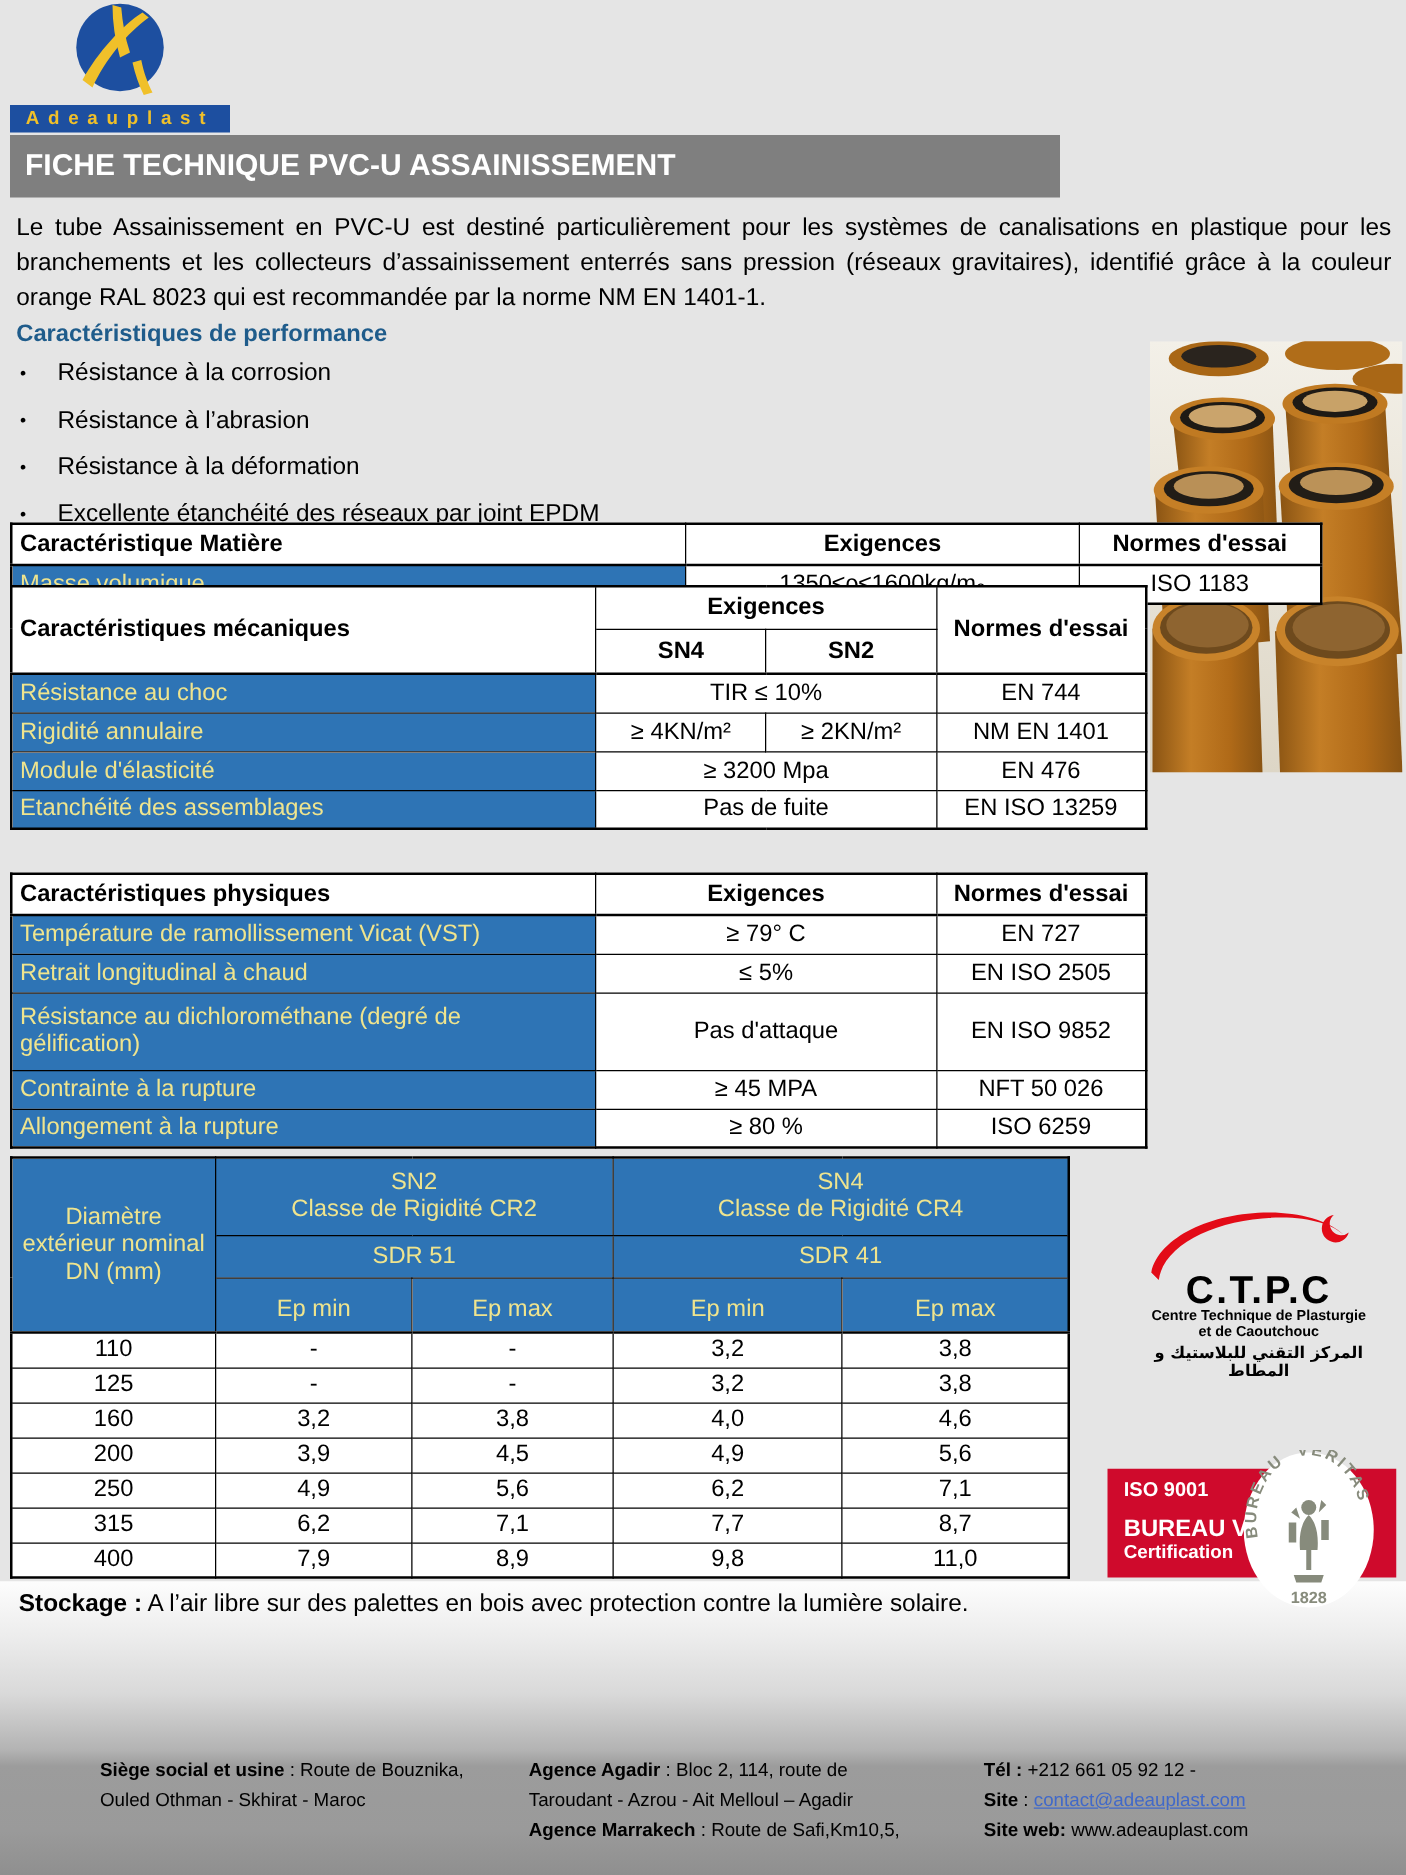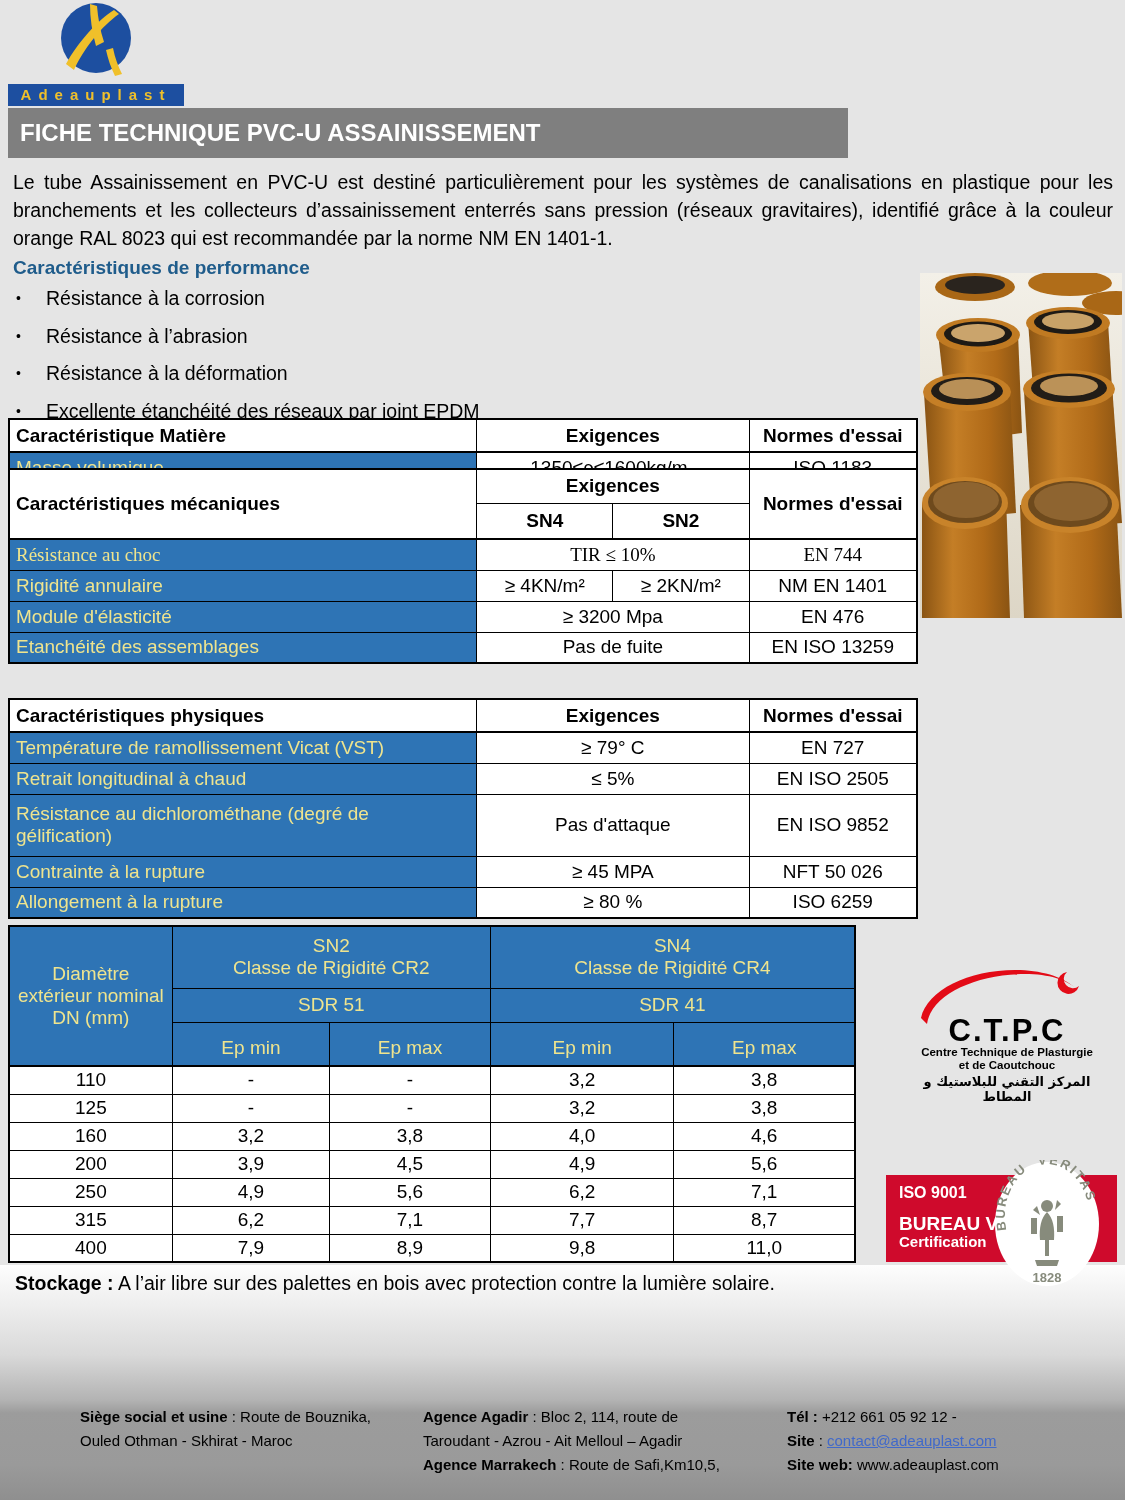--- a/index.html
+++ b/index.html
@@ -33,21 +33,21 @@
   
   table{border-collapse:collapse;table-layout:fixed;position:absolute;background:#fff;}
   td,th{border:1px solid #000;font-size:19px;padding:0 6px;overflow:hidden;}
   table{border:2px solid #000;}
   .t-head th{font-weight:bold;background:#fff;color:#000;border-bottom:2px solid #000;}
   .h-left{text-align:left;}
   .h-center{text-align:center;}
   .lbl{background:#2e74b5;color:#efe48e;text-align:left;}
   .val{text-align:center;}
 
-  .tbl-matiere{left:8px;top:418px;width:910px;}
+  .tbl-matiere{left:8px;top:418px;width:1050px;}
   .tbl-meca{left:8px;top:468px;width:910px;}
   .tbl-phys{left:8px;top:698px;width:910px;}
 
   .tbl-dim{left:8px;top:925px;width:848px;}
   .tbl-dim th{background:#2e74b5;color:#efe48e;font-weight:normal;text-align:center;}
   .tbl-dim td{text-align:center;font-size:19px;}
 
   
   .ctpc{position:absolute;left:912px;top:968px;width:190px;text-align:center;}
   .ctpc-acronym{font-size:31px;font-weight:bold;letter-spacing:2px;line-height:30px;margin-top:-14px;}
@@ -194,21 +194,21 @@
     <tbody>
         <tr class="t-head" style="height:34px;">
       <th class="h-left" rowspan="2" style="border-bottom:2px solid #000;">Caractéristiques mécaniques</th>
       <th class="h-center" colspan="2" style="border-bottom:1px solid #000;">Exigences</th>
       <th class="h-center" rowspan="2" style="border-bottom:2px solid #000;">Normes d'essai</th>
     </tr>
     <tr class="t-head" style="height:36px;">
       <th class="h-center">SN4</th>
       <th class="h-center">SN2</th>
     </tr>
-    <tr style="height:31px;font-family:Liberation Serif, serif;">
+    <tr style="height:31px;">
       <td class="lbl">Résistance au choc</td>
       <td class="val" colspan="2">TIR ≤ 10%</td>
       <td class="val">EN 744</td>
     </tr>
     <tr style="height:31px;">
       <td class="lbl">Rigidité annulaire</td>
       <td class="val">≥ 4KN/m²</td>
       <td class="val">≥ 2KN/m²</td>
       <td class="val">NM EN 1401</td>
     </tr>

